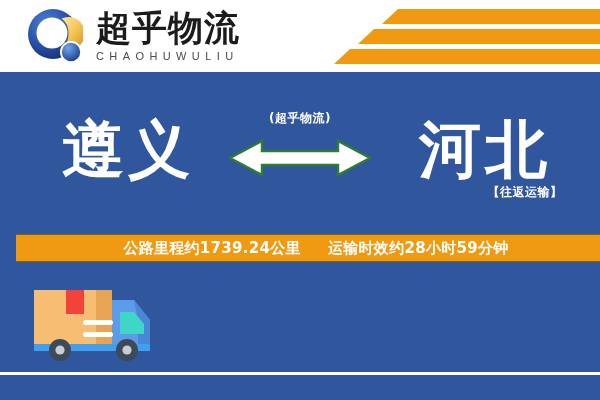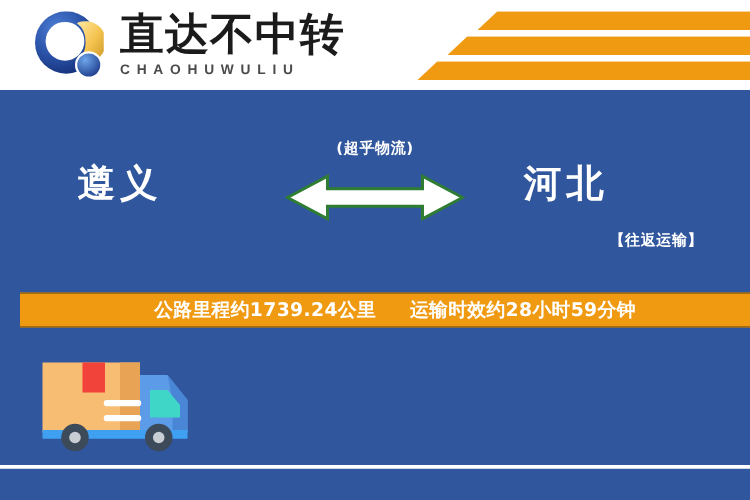--- a/index.html
+++ b/index.html
@@ -33,21 +33,21 @@
   }
   .logo-cn {
     font-family:"DejaVu Sans","Liberation Sans",sans-serif;
     font-size:35px; font-weight:bold;
     color:#1b1b1b; letter-spacing:1px;
     line-height:40px;
     white-space:nowrap;
   }
   .logo-en {
     font-family:"Liberation Sans",sans-serif;
-    font-size:11px; font-weight:bold;
+    font-size:11px; font-weight:normal;
     color:#4a4a4a;
     letter-spacing:5.4px;
     line-height:14px;
     margin-top:1px;
     white-space:nowrap;
   }
   .stripes {
     position:absolute; left:330px; top:0;
     width:270px; height:72px;
   }
@@ -61,22 +61,22 @@
   .stripe.s2 { top:29px; left:28px; clip-path:polygon(16px 0, 100% 0, 100% 100%, 0 100%); }
   .stripe.s3 { top:49px; left:4px;  clip-path:polygon(16px 0, 100% 0, 100% 100%, 0 100%); }
 
   
   .route {
     position:absolute; left:0; top:72px;
     width:600px; height:162px;
   }
   .city {
     position:absolute; top:50px;
-    font-family:Liberation Mono, monospace;
-    font-size:30px; font-weight:bold;
+    font-family:Liberation Sans, sans-serif;
+    font-size:62px; font-weight:bold;
     color:#ffffff;
     letter-spacing:4px;
     line-height:56px;
     white-space:nowrap;
   }
   .city.origin { left:62px; }
   .city.dest   { left:388px;margin-left:31px; }
 
   .arrow-block {
     position:absolute; left:225px; top:38px;
@@ -161,21 +161,21 @@
         </defs>
         <circle cx="26" cy="25" r="25" fill="url(#gOuter)"></circle>
         <circle cx="25" cy="24" r="15.5" fill="#ffffff"></circle>
         <path d="M 34.5 9.5 A 16.5 16.5 0 1 1 34.5 39.5 A 13.2 17 0 0 0 34.5 9.5 Z" fill="url(#gCres)"></path>
         <circle cx="44" cy="43" r="11" fill="#ffffff"></circle>
         <circle cx="44" cy="43" r="9.2" fill="url(#gDot)"></circle>
       </svg>
     </div>
 
     <div class="logo-text-wrap">
-      <div class="logo-cn">直达不中转</div>
+      <div class="logo-cn">超乎物流</div>
       <div class="logo-en">CHAOHUWULIU</div>
     </div>
 
     <div class="stripes">
       <div class="stripe s1"></div>
       <div class="stripe s2"></div>
       <div class="stripe s3"></div>
     </div>
   </div>
 

